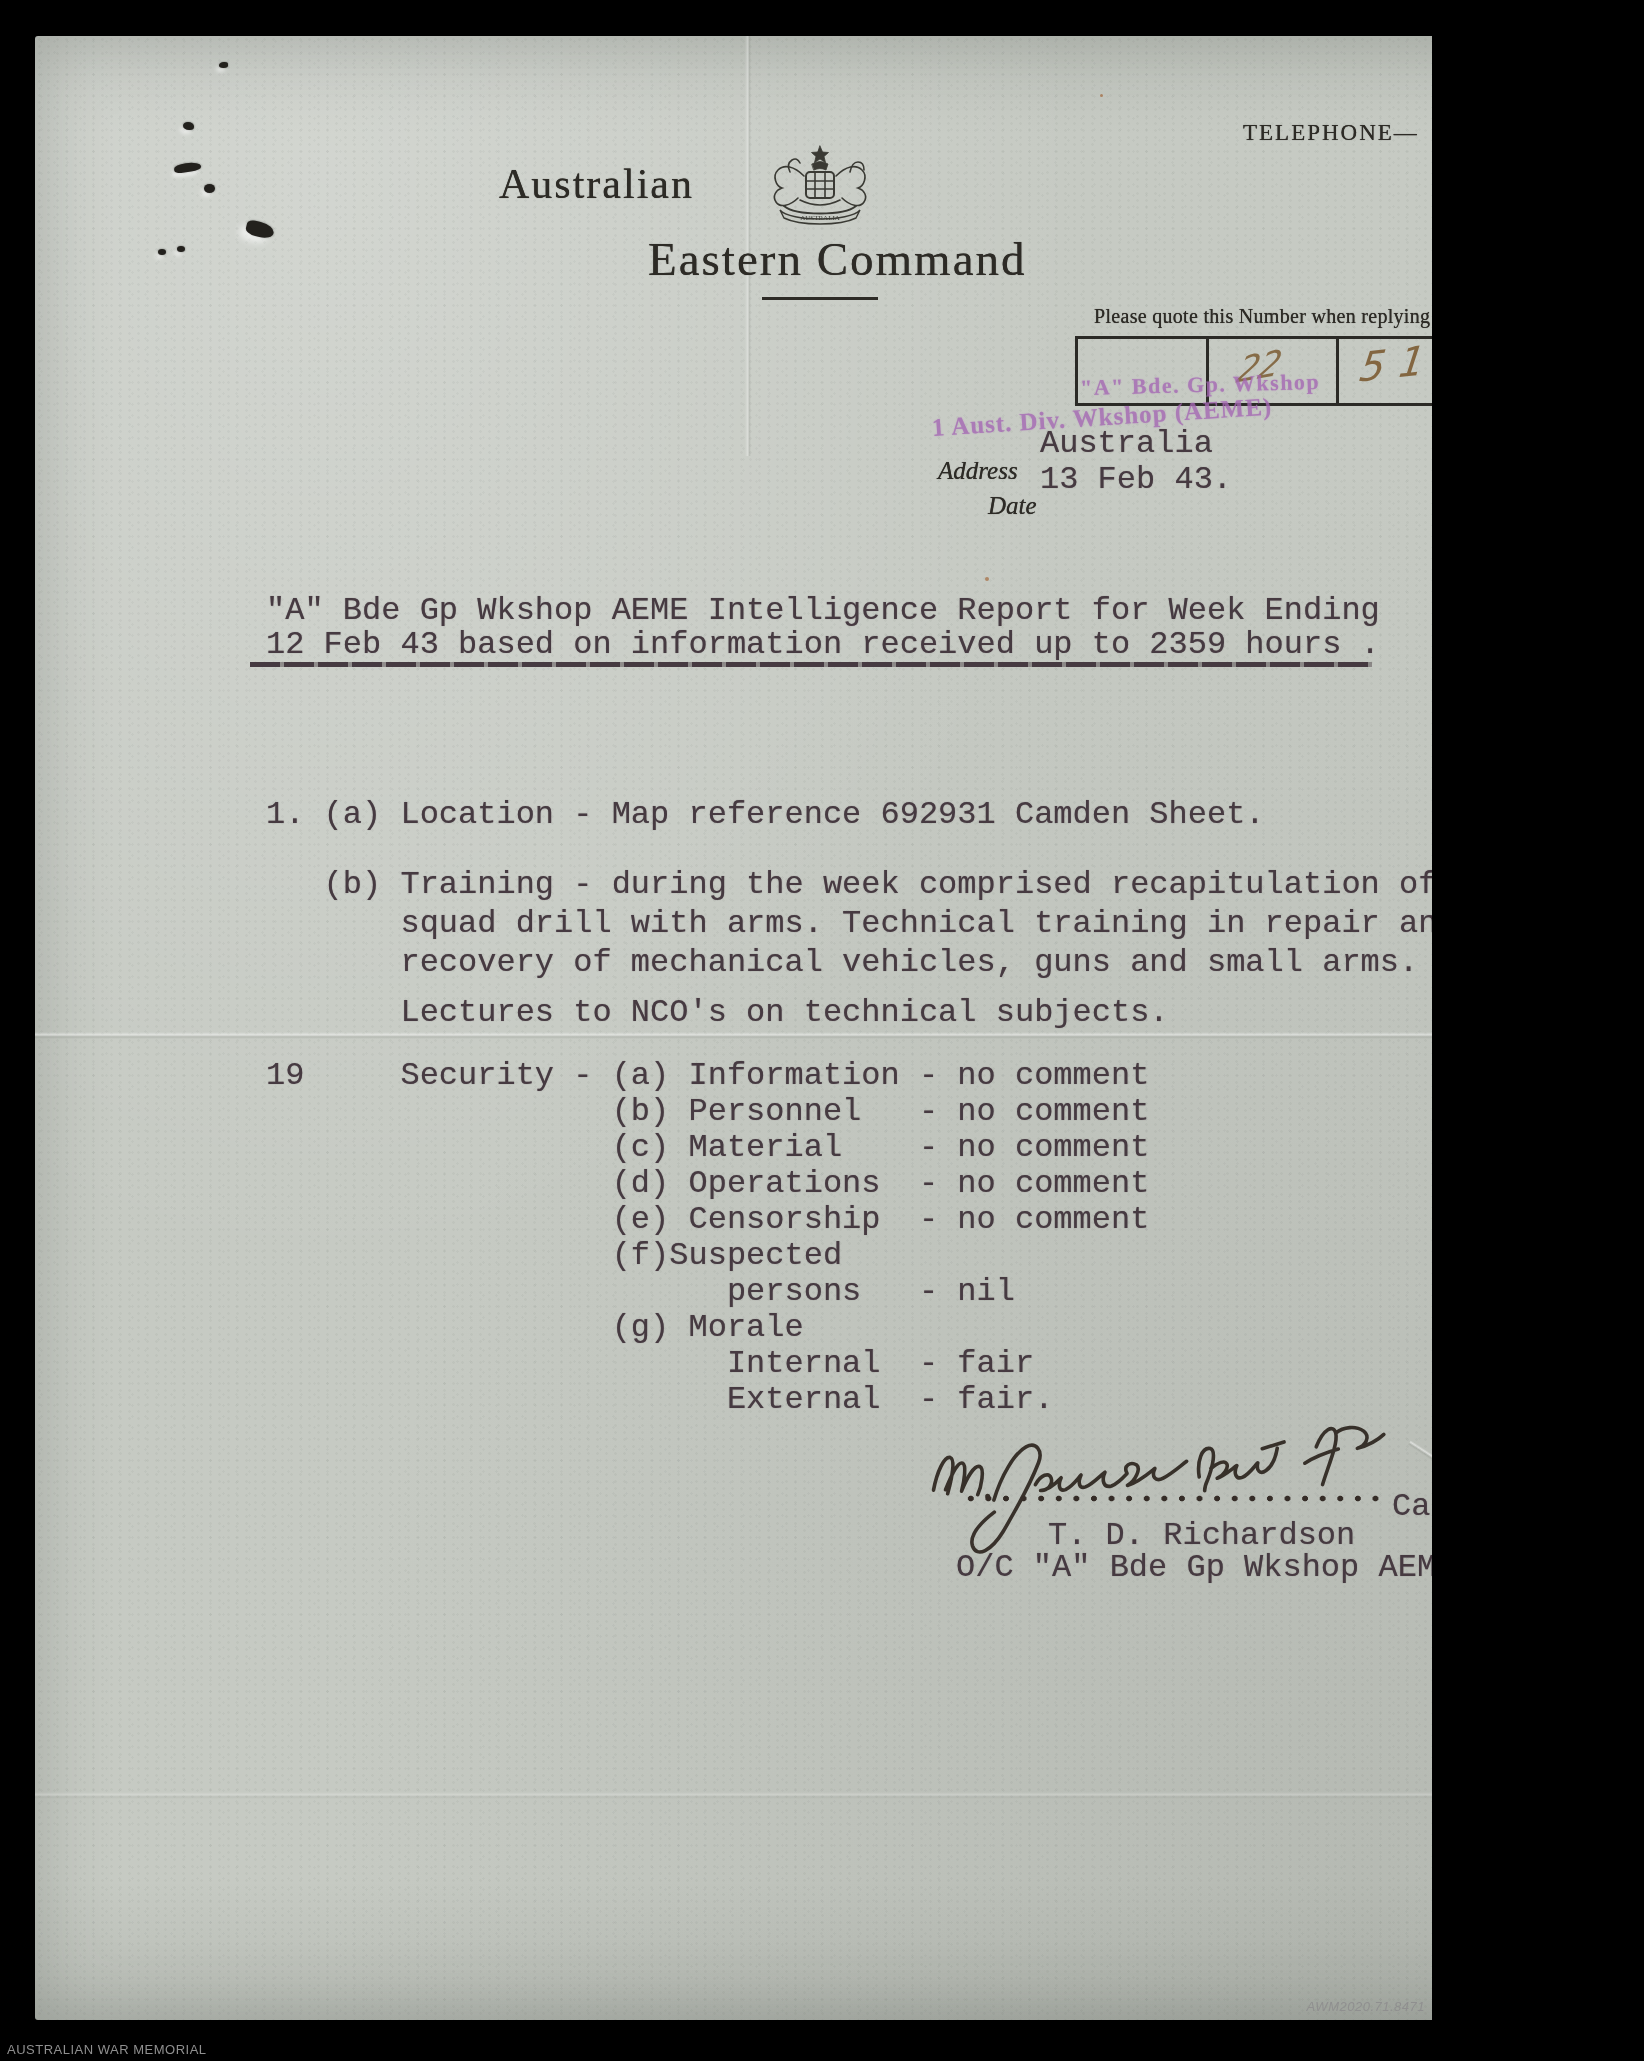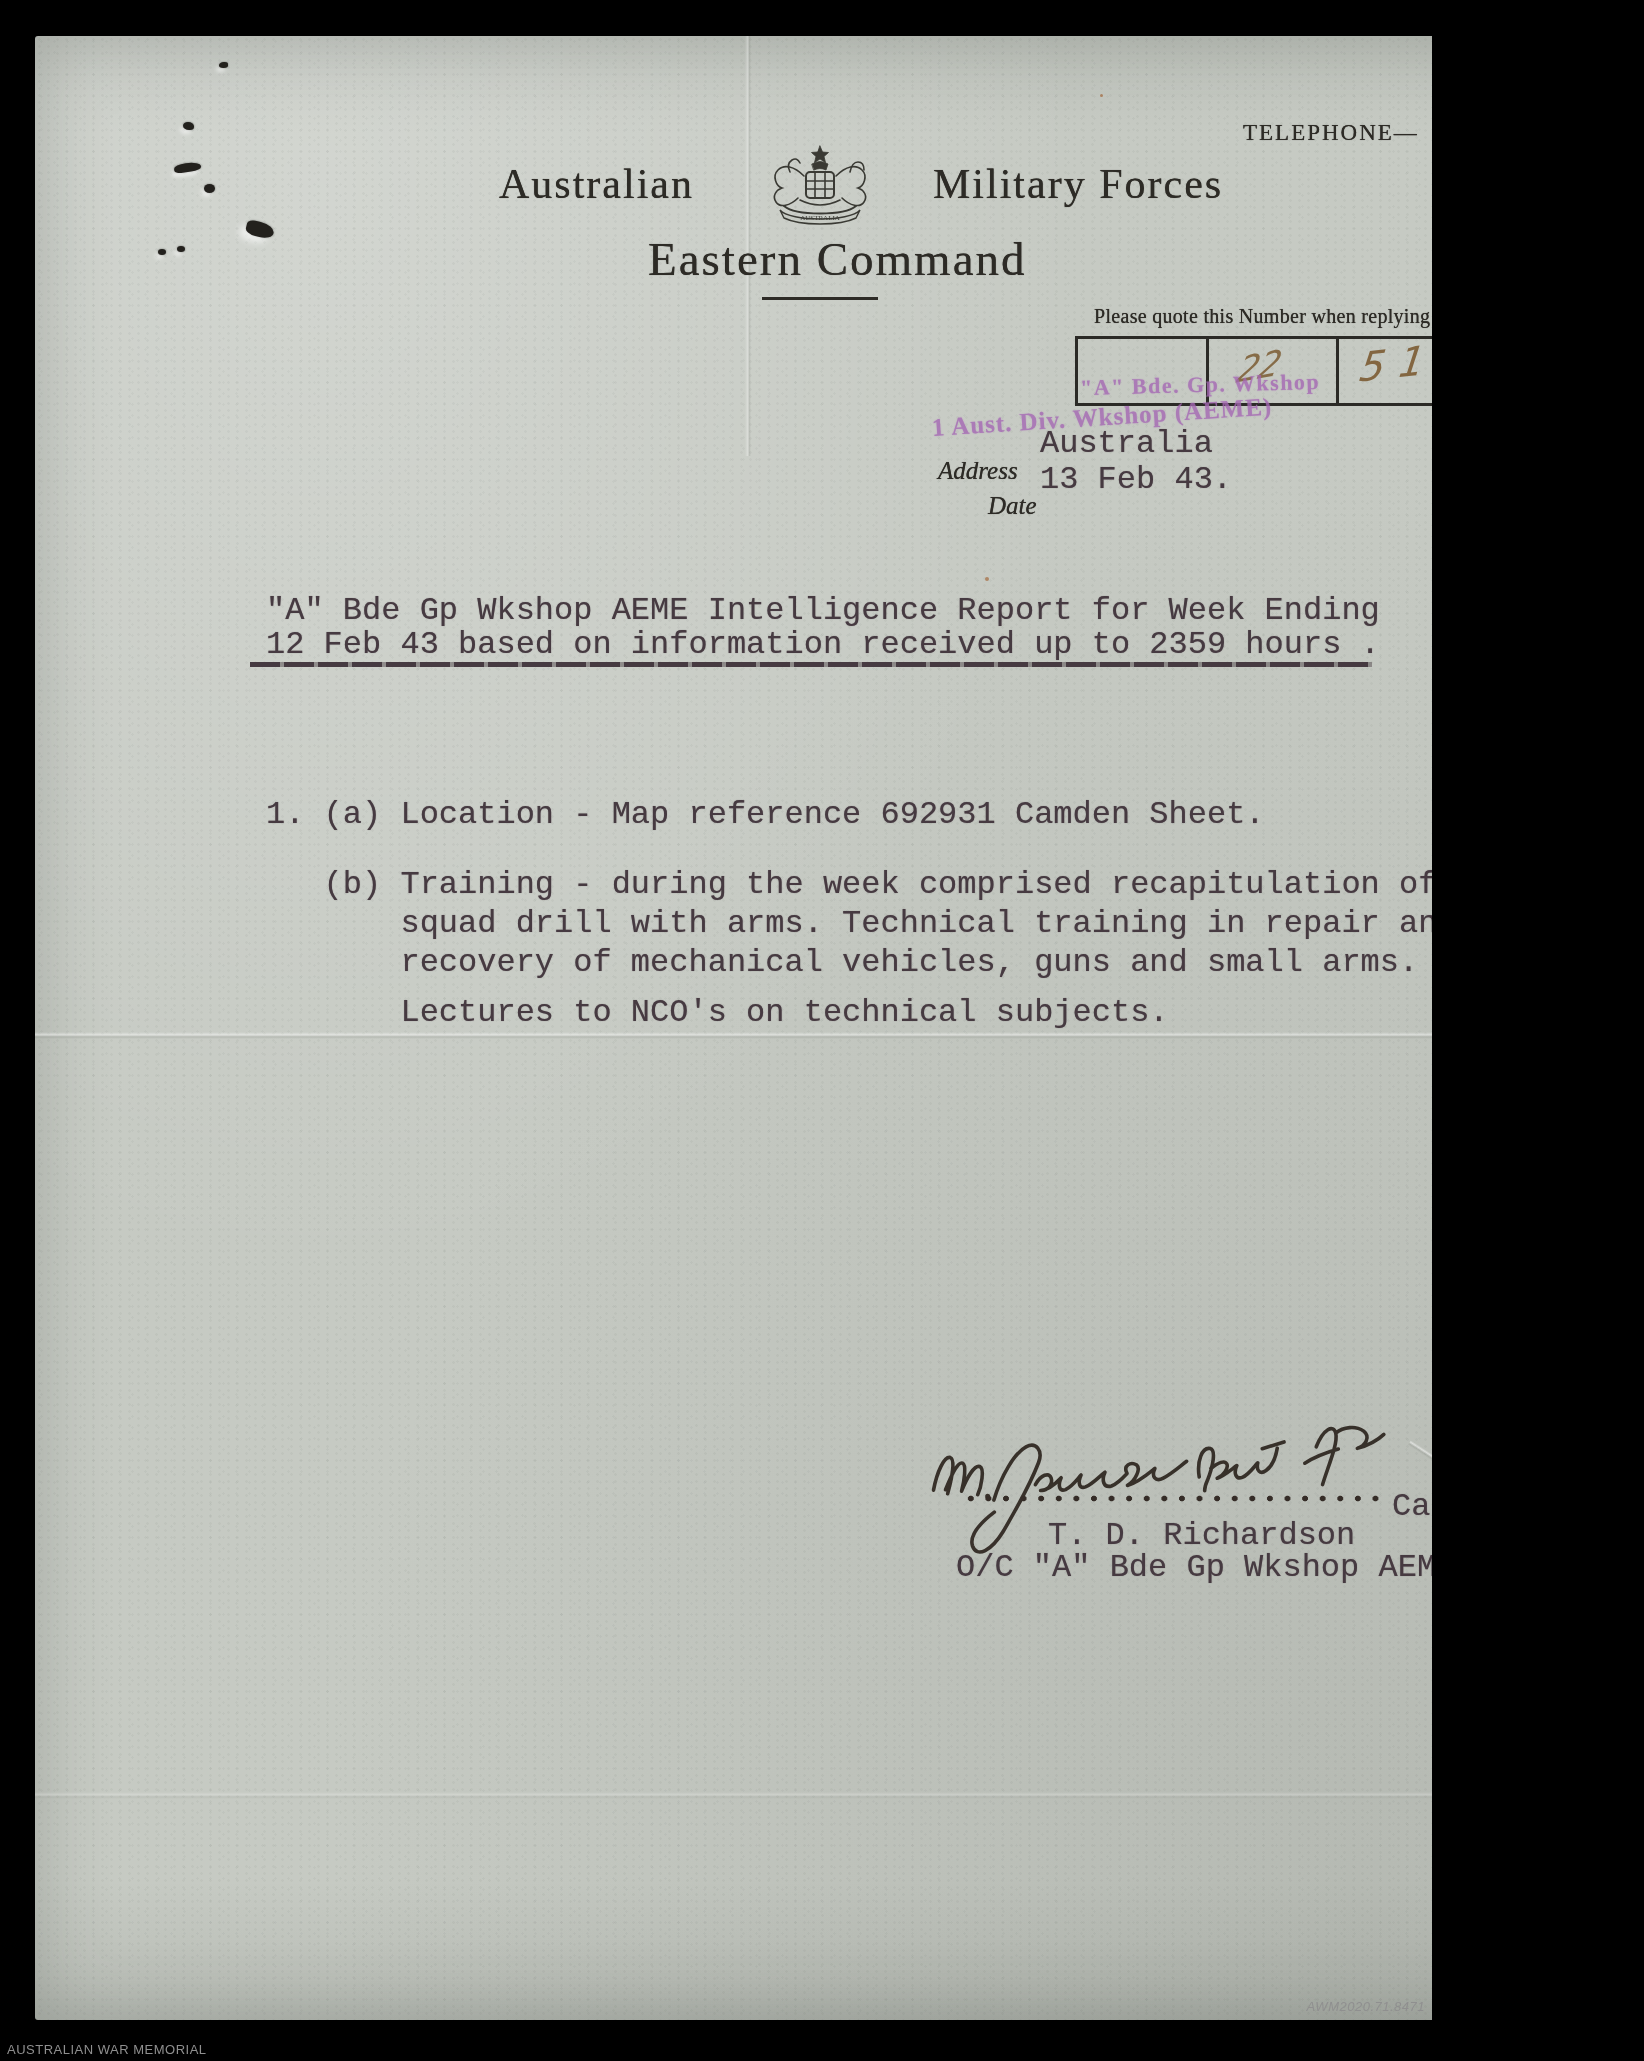--- a/index.html
+++ b/index.html
@@ -71,21 +71,20 @@
 
   <div class="crease h" style="top:1032px;"></div>
   <div class="crease h" style="top:1792px;opacity:.5;"></div>
   <div class="crease v" style="left:745px;"></div>
   <div class="crease d" style="left:1390px;top:1505px;transform:rotate(33deg);"></div>
   <div class="speck" style="left:985px;top:577px;"></div>
   <div class="speck" style="left:1100px;top:94px;width:3px;height:3px;"></div>
 
   <div class="serif-print telephone" style="left:1243px;top:120px;">TELEPHONE—</div>
   <div class="serif-print org" style="left:499px;top:160px;">Australian</div>
-  <div class="serif-print org" style="left:933px;top:160px;">Military Forces</div>
 
   <svg class="sig-svg" style="left:760px;top:136px;transform:none;" width="120" height="96" viewBox="0 0 120 96">
     <g stroke="#3a3a34" fill="none" stroke-width="1.6" stroke-linecap="round">
       <path d="M60,10 l2.5,6 6,0.5 -4.5,4 1.5,6 -5.5,-3.5 -5.5,3.5 1.5,-6 -4.5,-4 6,-0.5 z" fill="#3a3a34" stroke-width="0.8"></path>
       <path d="M52,28 q8,-5 16,0 l-2,6 q-6,-3 -12,0 z" fill="#3a3a34" stroke-width="0.8"></path>
       <rect x="46" y="36" width="28" height="26" rx="4" fill="none" stroke-width="2"></rect>
       <path d="M46,45 h28 M46,53 h28 M55,36 v26 M65,36 v26"></path>
       <path d="M44,40 C34,30 24,28 18,34 C12,40 16,50 22,52 C16,54 12,60 16,66 C20,72 30,70 38,62"></path>
       <path d="M30,36 q-4,-8 2,-12 q5,-3 8,3"></path>
       <path d="M76,40 C86,30 96,28 102,34 C108,40 104,50 98,52 C104,54 108,60 104,66 C100,72 90,70 82,62"></path>
@@ -119,20 +118,30 @@
 
   <div class="typed title-line" style="left:266px;top:592px;">"A" Bde Gp Wkshop AEME Intelligence Report for Week Ending</div>
   <div class="typed title-line" style="left:266px;top:626px;">12 Feb 43 based on information received up to 2359 hours .</div>
   <div class="title-underline"></div>
 
   <div class="typed" style="left:266px;top:796px;">1. (a) Location - Map reference 692931 Camden Sheet.</div>
   <div class="typed" style="left:266px;top:865px;line-height:39px;">   (b) Training - during the week comprised recapitulation of
        squad drill with arms. Technical training in repair and
        recovery of mechanical vehicles, guns and small arms.</div>
   <div class="typed" style="left:266px;top:994px;">       Lectures to NCO's on technical subjects.</div>
+  <div class="typed" style="left:266px;top:1058px;line-height:36px;">19     Security - (a) Information - no comment
+                  (b) Personnel   - no comment
+                  (c) Material    - no comment
+                  (d) Operations  - no comment
+                  (e) Censorship  - no comment
+                  (f)Suspected
+                        persons   - nil
+                  (g) Morale
+                        Internal  - fair
+                        External  - fair.</div>
 
   <svg class="sig-svg" width="480" height="152" viewBox="0 0 480 152">
     <title>W. Jackson Lieut for</title>
     <g stroke="#2e2620" fill="none" stroke-width="3.6" stroke-linecap="round" stroke-linejoin="round" opacity="0.93">
       <path d="M6,58 C10,40 18,24 24,26 C29,28 25,46 20,62 M18,58 C26,40 32,30 36,32 C40,34 37,50 34,60 C40,46 48,34 53,36 C58,38 54,56 50,64"></path>
       <circle cx="60" cy="66" r="2.6" fill="#2e2620" stroke="none"></circle>
       <path d="M66,70 C74,46 88,24 100,18 C110,13 117,22 112,34 C103,55 88,80 74,102 C62,120 47,128 43,115 C40,104 52,92 66,82"></path>
       <path d="M108,56 C114,46 122,44 124,50 C126,57 119,63 113,62 C120,62 128,56 134,50 C130,58 132,64 138,62 C145,59 150,52 154,48 C150,56 152,62 158,60 C166,57 172,50 178,46 C174,54 176,62 184,60 C190,58 196,52 200,48 C196,40 204,36 210,40 C214,44 208,56 200,60 C210,58 220,50 228,44 C224,52 228,58 236,54 C246,49 254,42 260,38"></path>
       <path d="M272,54 C270,38 276,24 284,26 C290,28 286,44 280,58 C278,62 277,65 277,68 M284,46 C292,40 298,38 300,42 C302,46 296,54 290,56 C297,54 304,48 310,44 C306,52 309,58 315,56 C321,54 327,46 331,42 C329,50 333,54 339,50 C345,46 349,38 351,28"></path>
       <path d="M336,28 L358,22"></path>

